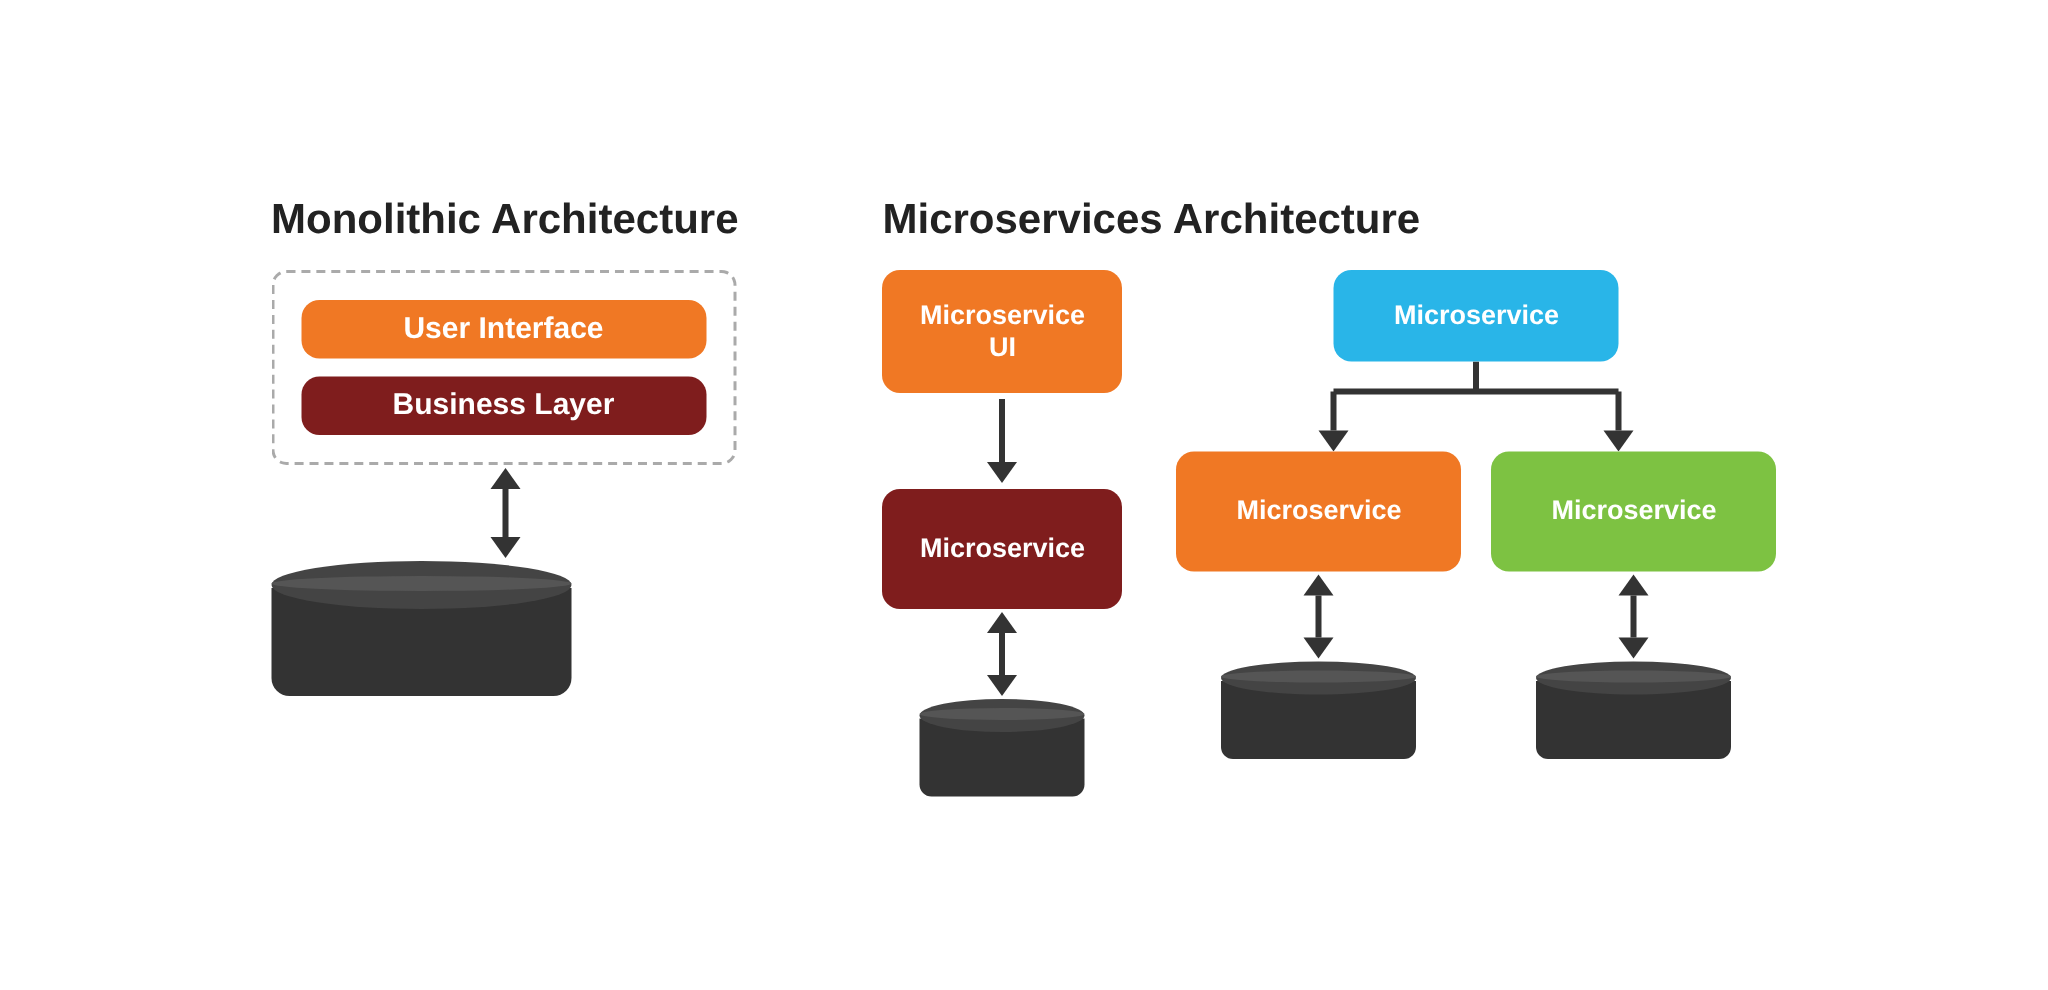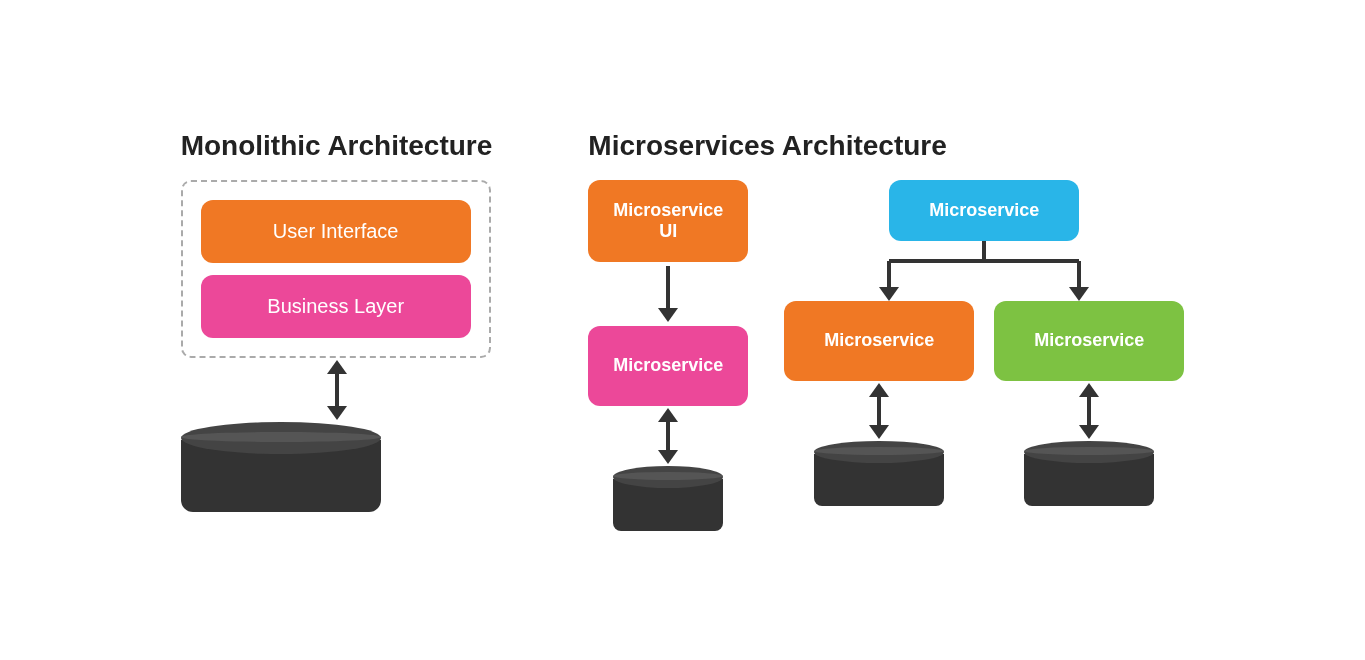--- a/index.html
+++ b/index.html
@@ -43,30 +43,30 @@
       padding: 18px 18px 18px 18px;
       display: flex;
       flex-direction: column;
       gap: 12px;
       width: 310px;
       background: transparent;
     }
 
     .layer-block {
       border-radius: 12px;
-      padding: 20px 10px;
+      padding: 8px 10px;
       text-align: center;
       color: #fff;
       font-size: 20px;
-      font-weight: 400;
+      font-weight: 700;
       width: 100%;
     }
 
     .orange { background-color: #F07824; }
-    .teal   { background-color: #ec4899; }
+    .teal   { background-color: #7f1d1d; }
     .blue   { background-color: #29B5E8; }
     .green  { background-color: #7DC242; }
 
     
     .arrow-down {
       display: flex;
       flex-direction: column;
       align-items: center;
       margin: 4px 0;
     }

